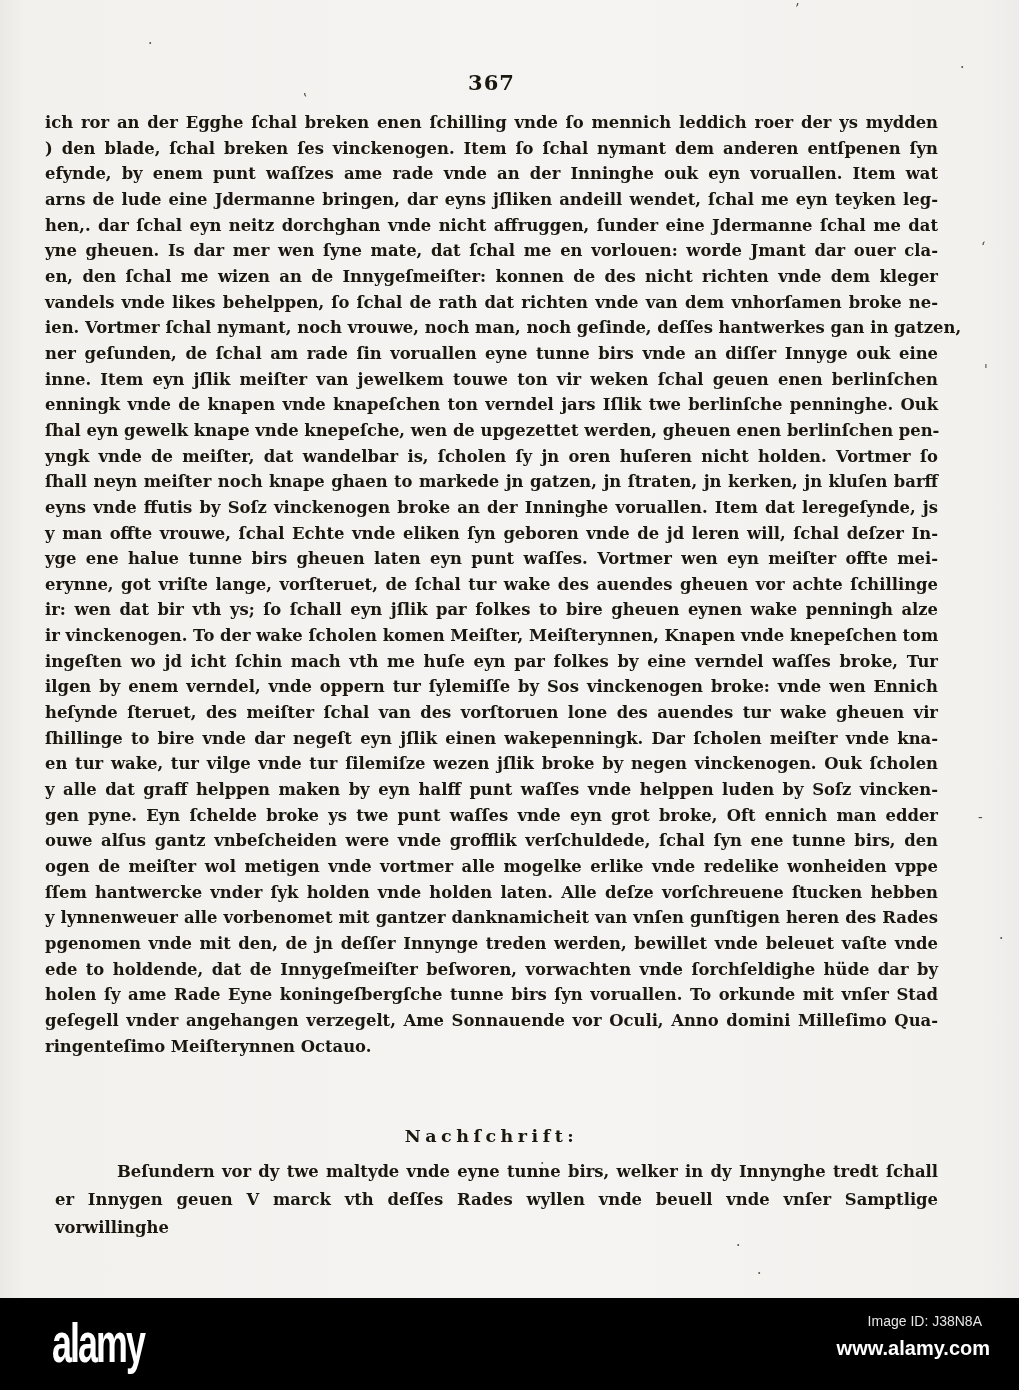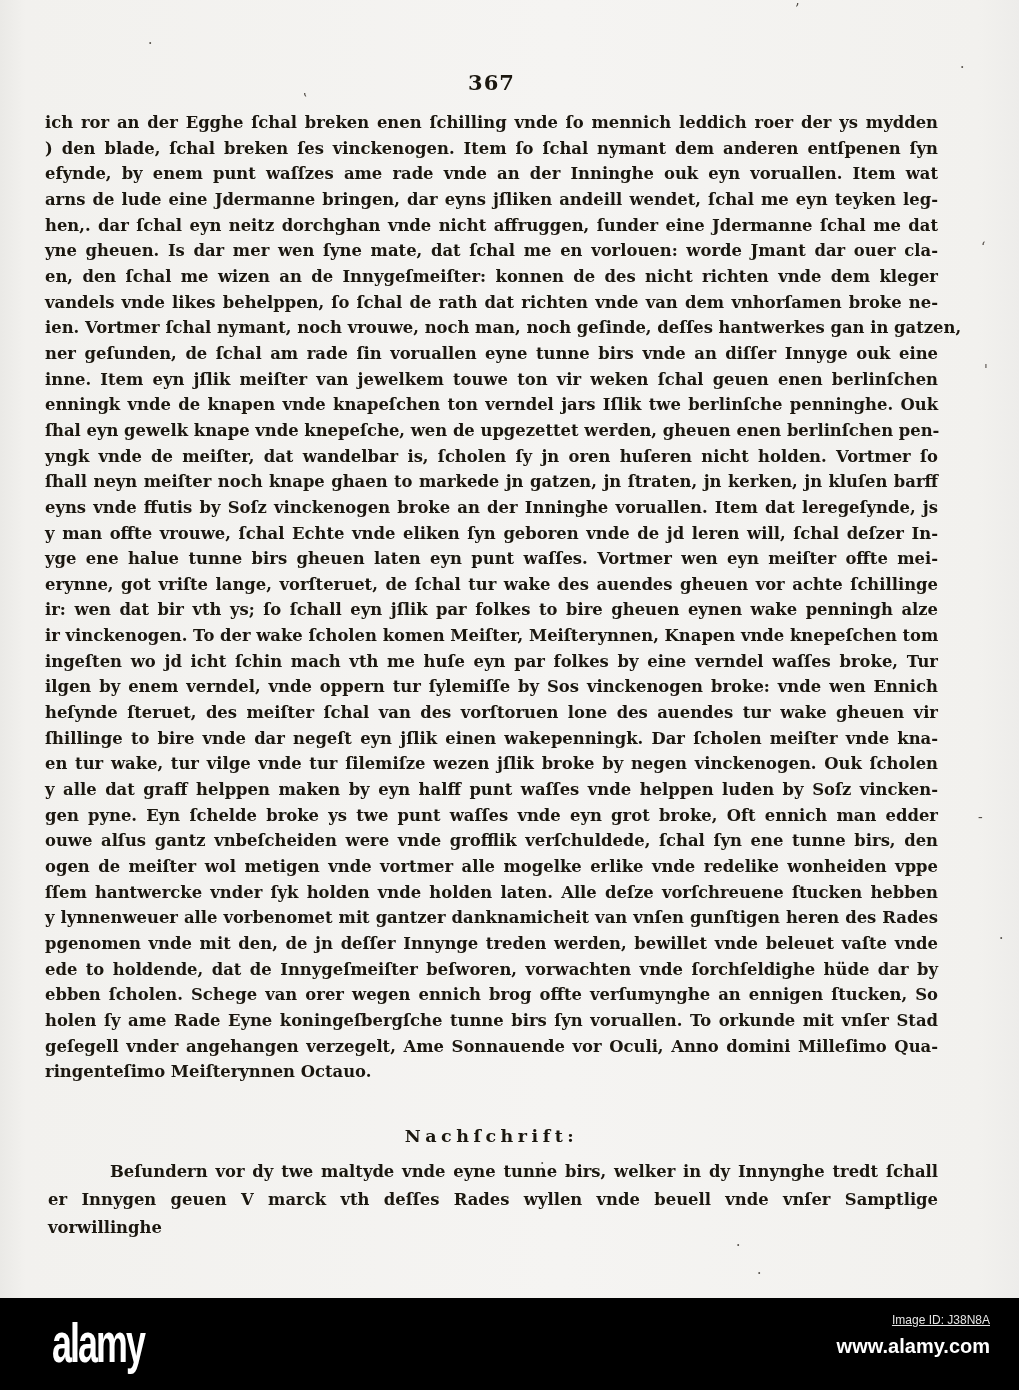--- a/index.html
+++ b/index.html
@@ -49,20 +49,21 @@
   }
   .postscript{
     position:absolute;top:1158px;left:48px;width:890px;
     color:var(--ink);
     font-weight:700;font-size:16.4px;
   }
   .postscript .pl{
     height:28px;line-height:28px;
     text-align:justify;
     text-align-last:justify;
+    margin-left:7px;
     -moz-text-align-last:justify;
   }
   .postscript .pl.indent{text-indent:62px;}
   .speck{
     position:absolute;
     font-size:14px;color:var(--speck);
     line-height:14px;
   }
   .alamy-bar{
     position:absolute;left:0;bottom:0;width:1019px;height:92px;
@@ -74,21 +75,21 @@
     transform-origin:0 50%;
     font-family:"Liberation Sans", sans-serif;
     font-weight:700;font-size:56px;letter-spacing:-3px;
     color:#ffffff;
   }
   .alamy-meta{
     position:absolute;right:29px;top:15px;text-align:right;
     font-family:"Liberation Sans", sans-serif;
   }
   .alamy-id{
-    font-size:12px;font-weight:400;color:#e6e6e6;margin:0 0 8px 0;text-decoration:underline;
+    font-size:14px;font-weight:400;color:#e6e6e6;margin:0 8px 8px 0;
   }
   .alamy-url{
     font-size:20px;font-weight:700;color:#ffffff;margin:0;
   }
 </style>
 </head>
 <body>
 
 <div class="paper">
   <div class="pagenum">367</div>
@@ -121,21 +122,20 @@
       <div class="tl">ſhillinge to bire vnde dar negeſt eyn jſlik einen wakepenningk. Dar ſcholen meiſter vnde kna-</div>
       <div class="tl">en tur wake, tur vilge vnde tur ſilemiſze wezen jſlik broke by negen vinckenogen. Ouk ſcholen</div>
       <div class="tl">y alle dat graff helppen maken by eyn halff punt waſſes vnde helppen luden by Soſz vincken-</div>
       <div class="tl">gen pyne. Eyn ſchelde broke ys twe punt waſſes vnde eyn grot broke, Oft ennich man edder</div>
       <div class="tl">ouwe alſus gantz vnbeſcheiden were vnde grofflik verſchuldede, ſchal ſyn ene tunne birs, den</div>
       <div class="tl">ogen de meiſter wol metigen vnde vortmer alle mogelke erlike vnde redelike wonheiden vppe</div>
       <div class="tl">ſſem hantwercke vnder ſyk holden vnde holden laten. Alle deſze vorſchreuene ſtucken hebben</div>
       <div class="tl">y lynnenweuer alle vorbenomet mit gantzer danknamicheit van vnſen gunſtigen heren des Rades</div>
       <div class="tl">pgenomen vnde mit den, de jn deſſer Innynge treden werden, bewillet vnde beleuet vaſte vnde</div>
       <div class="tl">ede to holdende, dat de Innygeſmeiſter beſworen, vorwachten vnde ſorchſeldighe hüde dar by</div>
-      <div class="tl">ebben ſcholen. Schege van orer wegen ennich brog offte verſumynghe an ennigen ſtucken, So</div>
       <div class="tl">holen ſy ame Rade Eyne koningeſbergſche tunne birs ſyn voruallen. To orkunde mit vnſer Stad</div>
       <div class="tl">geſegell vnder angehangen verzegelt, Ame Sonnauende vor Oculi, Anno domini Milleſimo Qua-</div>
       <div class="tl partial">ringenteſimo Meiſterynnen Octauo.</div>
     </div>
 
   <div class="ns-heading">Nachſchrift:</div>
 
   <div class="postscript">
     <div class="pl indent">Beſundern vor dy twe maltyde vnde eyne tunne birs, welker in dy Innynghe tredt ſchall</div>
     <div class="pl">er Innygen geuen V marck vth deſſes Rades wyllen vnde beuell vnde vnſer Samptlige vorwillinghe</div>

